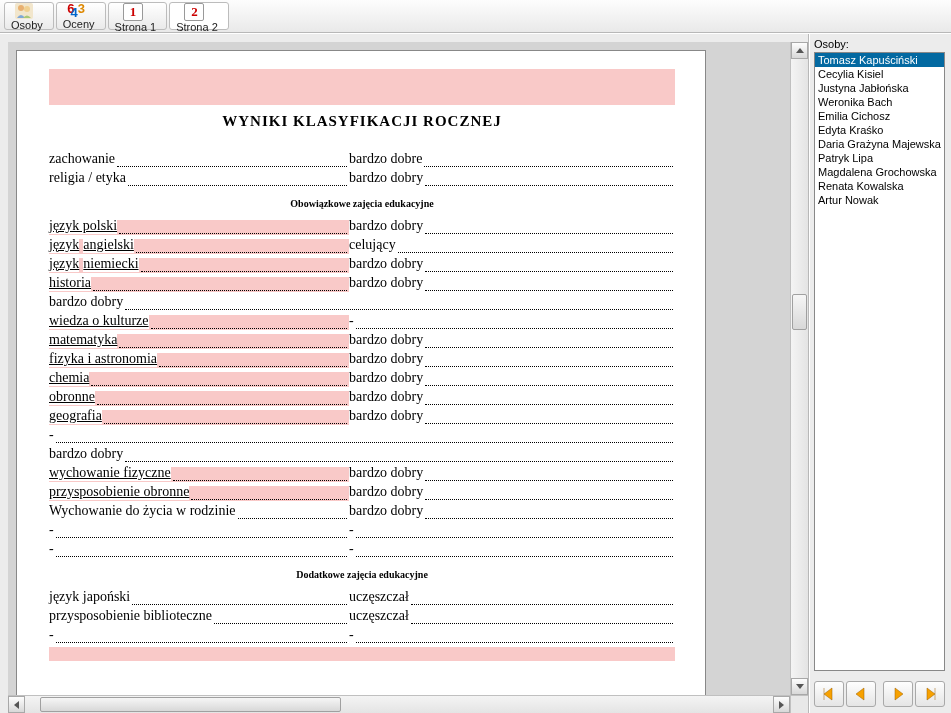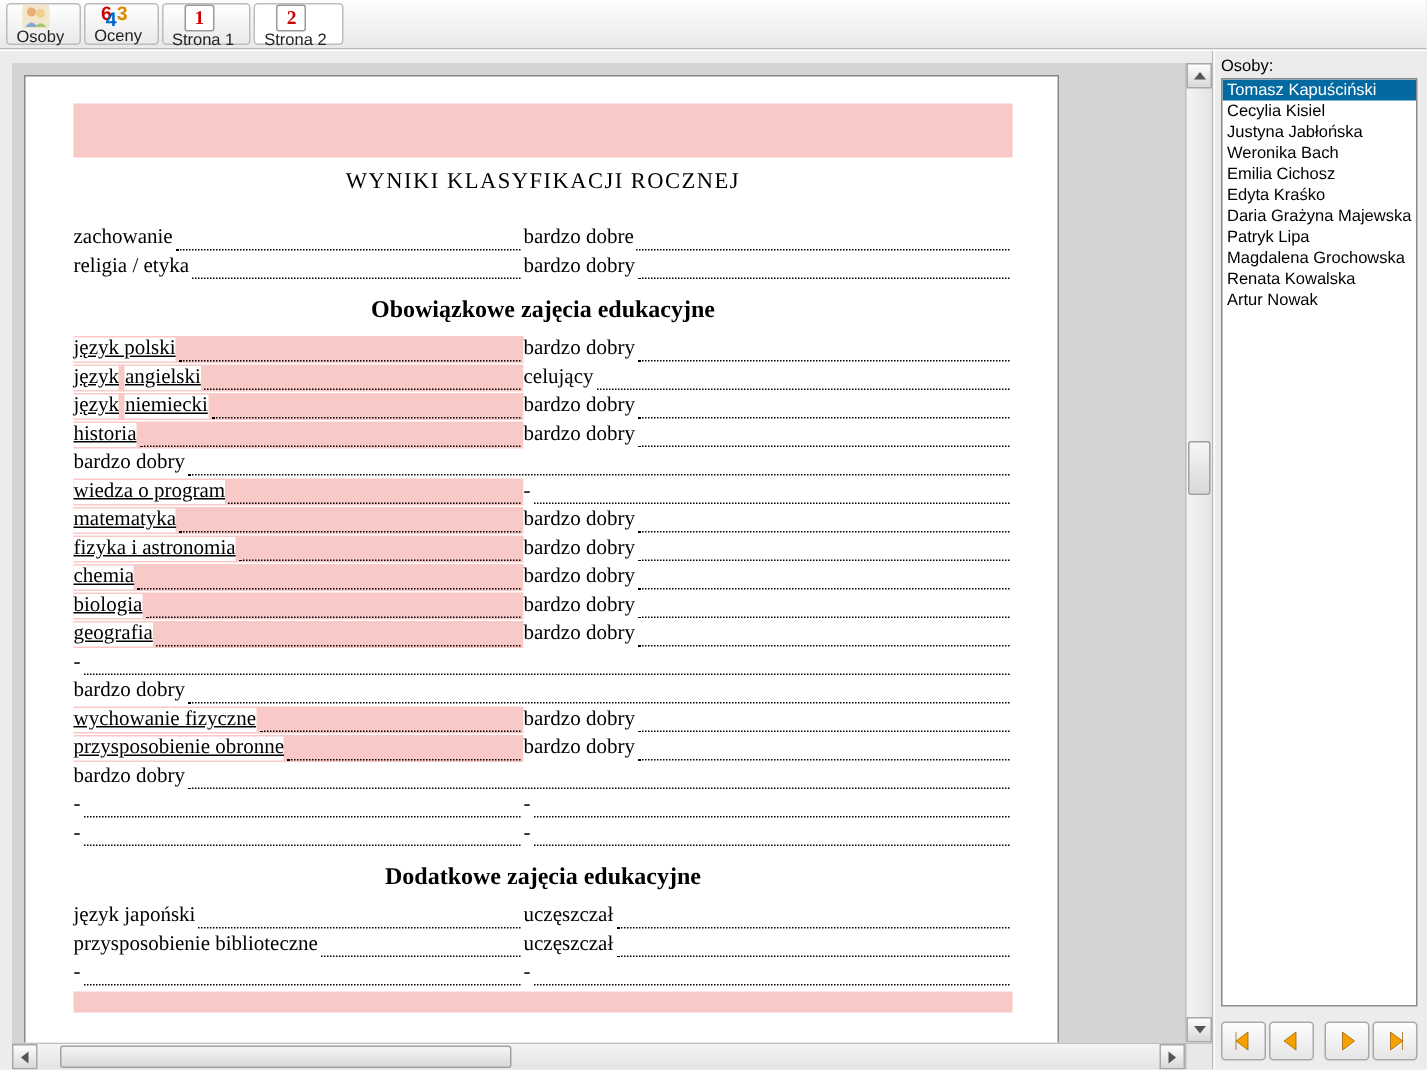--- a/index.html
+++ b/index.html
@@ -91,32 +91,33 @@
   .pink-banner {
     background: #f9c9c8;
     height: 36px;
     margin: 0 0 8px 0;
   }
   .doc-title {
     text-align: center;
     font-family: 'Times New Roman', serif;
     font-size: 15px;
     letter-spacing: 1px;
-    font-weight: normal;
+    font-weight: bold;
     margin: 6px 0 18px 0;
   }
   .section-title {
     text-align: center;
     font-weight: bold;
-    font-size: 16px;
+    font-size: 10px;
     margin: 12px 0 6px 0;
   }
   .row {
     display: flex;
     height: 19px;
+    align-items: flex-end;
   }
   .left-cell {
     width: 300px;
     position: relative;
     display:flex;
     align-items:flex-end;
   }
   .right-cell {
     flex:1;
     position: relative;
@@ -327,21 +328,21 @@
                     </div>
                   </div>
                   <div class="row">
                     <div class="right-cell">
                       <span class="label">bardzo dobry</span>
                       <span class="dots"></span>
                     </div>
                   </div>
                   <div class="row">
                     <div class="left-cell hl" style="--hlw: 300px;">
-                      <span class="label">wiedza o program</span>
+                      <span class="label">wiedza o kulturze</span>
                       <span class="dots"></span>
                     </div>
                     <div class="right-cell">
                       <span class="label">-</span>
                       <span class="dots"></span>
                     </div>
                   </div>
                   <div class="row">
                     <div class="left-cell hl" style="--hlw: 300px;">
                       <span class="label">matematyka</span>
@@ -367,21 +368,21 @@
                       <span class="label">chemia</span>
                       <span class="dots"></span>
                     </div>
                     <div class="right-cell">
                       <span class="label">bardzo dobry</span>
                       <span class="dots"></span>
                     </div>
                   </div>
                   <div class="row">
                     <div class="left-cell hl" style="--hlw: 300px;">
-                      <span class="label">biologia</span>
+                      <span class="label">obronne</span>
                       <span class="dots"></span>
                     </div>
                     <div class="right-cell">
                       <span class="label">bardzo dobry</span>
                       <span class="dots"></span>
                     </div>
                   </div>
                   <div class="row">
                     <div class="left-cell hl" style="--hlw: 300px;">
                       <span class="label">geografia</span>
@@ -418,20 +419,24 @@
                     <div class="left-cell hl" style="--hlw: 300px;">
                       <span class="label">przysposobienie obronne</span>
                       <span class="dots"></span>
                     </div>
                     <div class="right-cell">
                       <span class="label">bardzo dobry</span>
                       <span class="dots"></span>
                     </div>
                   </div>
                   <div class="row">
+                    <div class="left-cell">
+                      <span class="label">Wychowanie do życia w rodzinie</span>
+                      <span class="dots"></span>
+                    </div>
                     <div class="right-cell">
                       <span class="label">bardzo dobry</span>
                       <span class="dots"></span>
                     </div>
                   </div>
                   <div class="row">
                     <div class="left-cell">
                       <span class="label">-</span>
                       <span class="dots"></span>
                     </div>

